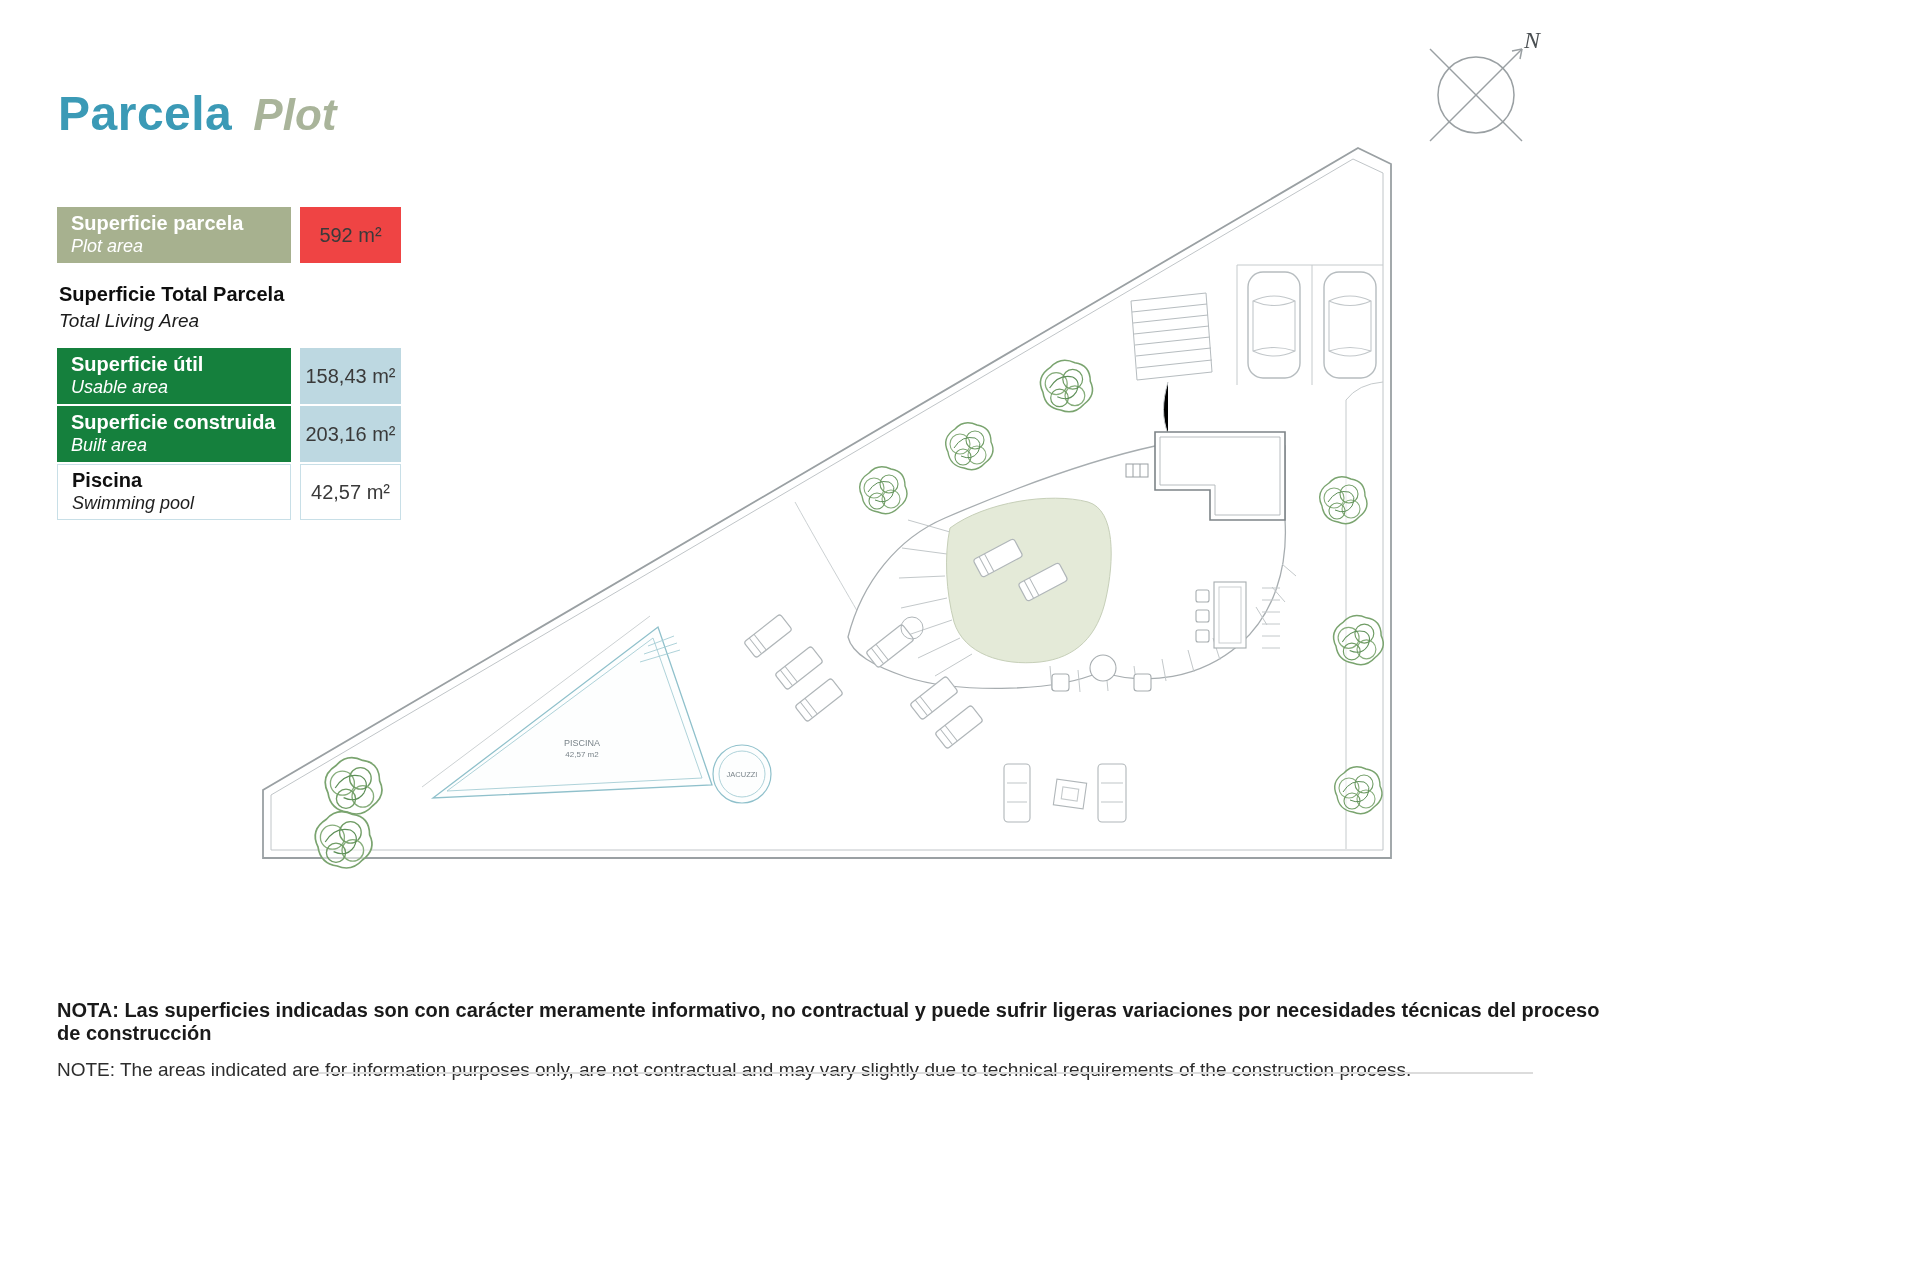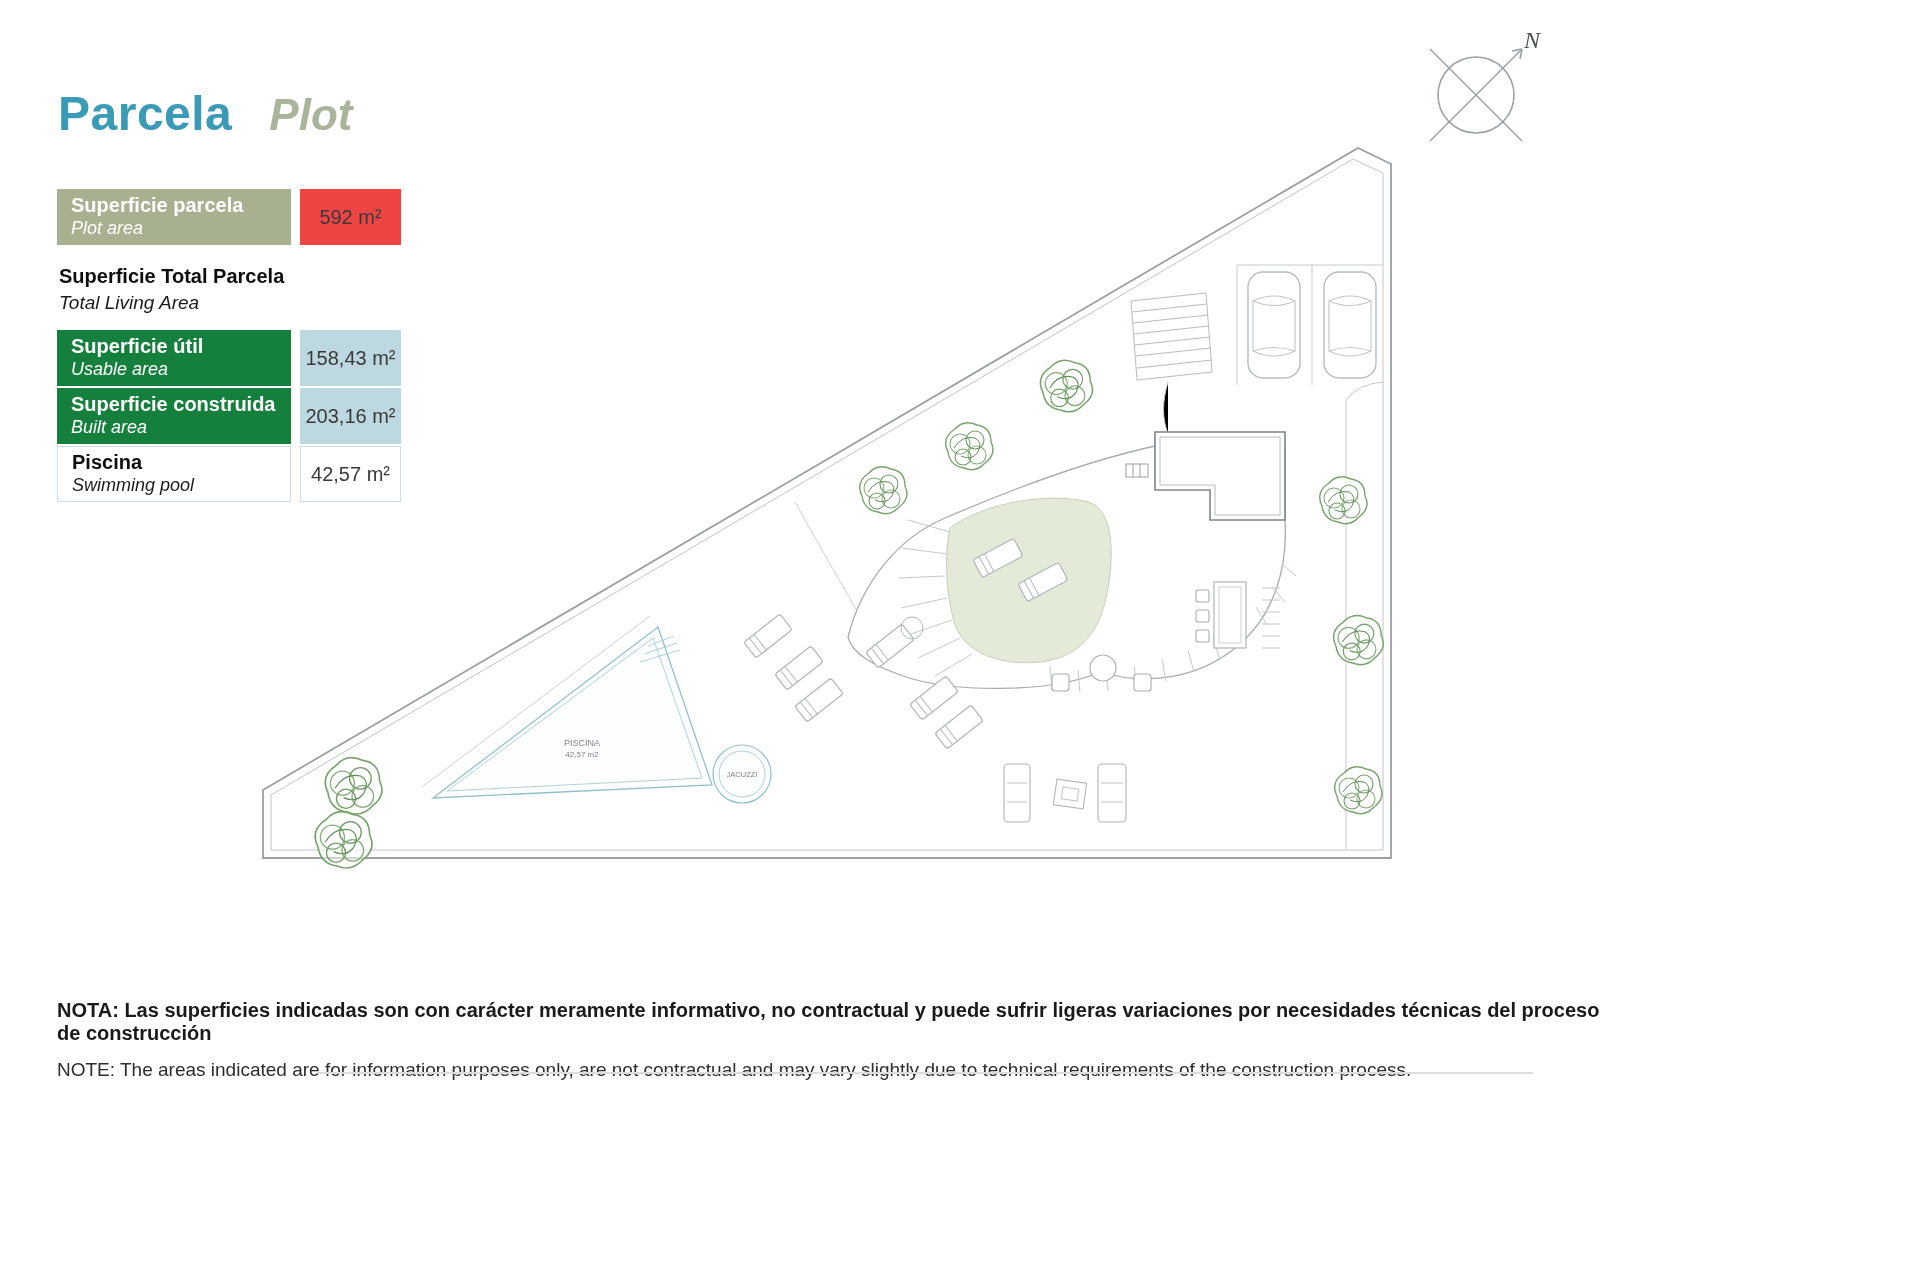--- a/index.html
+++ b/index.html
@@ -3,24 +3,24 @@
 <meta charset="utf-8">
 <style>
   * { margin:0; padding:0; box-sizing:border-box; }
   html,body { background:#ffffff; }
   body { font-family:"Liberation Sans", sans-serif; }
   .page { position:relative; width:1920px; height:1280px; background:#ffffff; overflow:hidden; }
 
   
   .title-block { position:absolute; left:58px; top:86px; white-space:nowrap; }
   .title-main { font-size:48px; font-weight:700; color:#3b9ab6; letter-spacing:0.5px; }
-  .title-sub  { font-size:44px; font-weight:600; font-style:italic; color:#a9b49a; margin-left:37px; }
-
-  
-  .area-table { position:absolute; left:57px; top:189px; width:344px; }
+  .title-sub  { font-size:44px; font-weight:600; font-style:italic; color:#a9b49a; margin-left:21px; }
+
+  
+  .area-table { position:absolute; left:57px; top:207px; width:344px; }
   .arow { display:flex; gap:9px; height:56px; margin-bottom:2px; }
   .label-cell { width:234px; padding:6px 14px; display:flex; flex-direction:column; justify-content:center; }
   .value-cell { flex:1; display:flex; align-items:center; justify-content:center; font-size:20px; color:#3a3a3a; }
   .arow.green .label-cell { background:#a7b18f; }
   .arow.green .value-cell { background:#ef4444; }
   .arow.teal  .label-cell { background:#15803d; }
   .arow.teal  .value-cell { background:#bdd8e1; }
   .arow.plain .label-cell { background:#ffffff; border:1px solid #c8dfe7; }
   .arow.plain .value-cell { background:#ffffff; border:1px solid #c8dfe7; }
   .l-es { font-size:20px; font-weight:700; color:#ffffff; line-height:1.15; }

